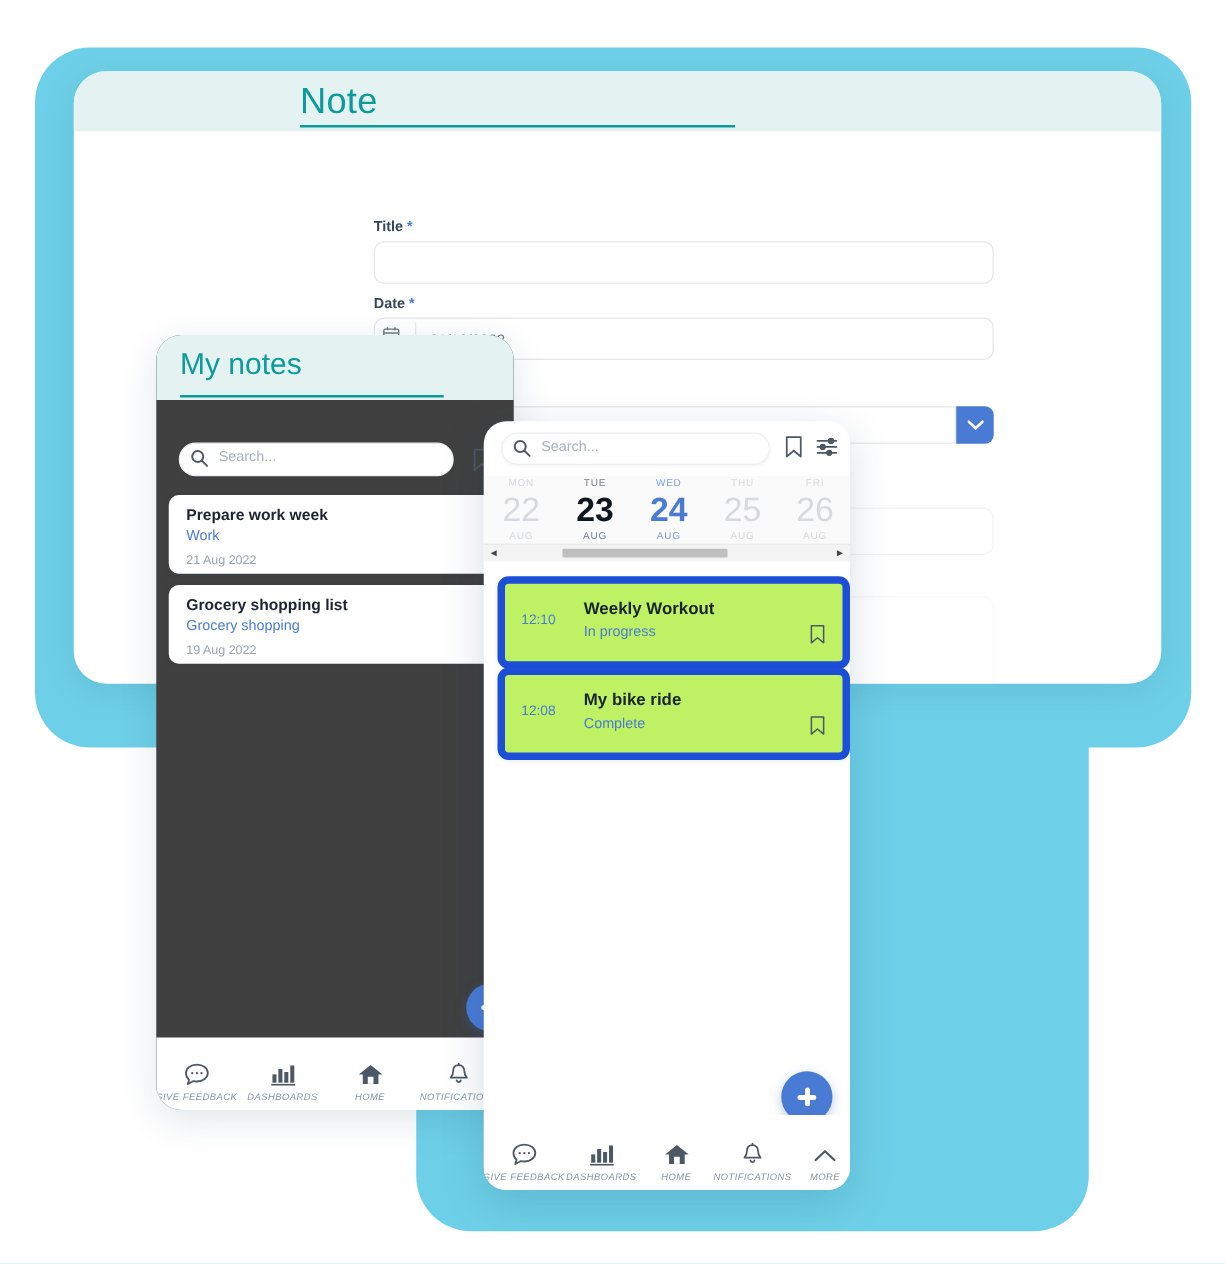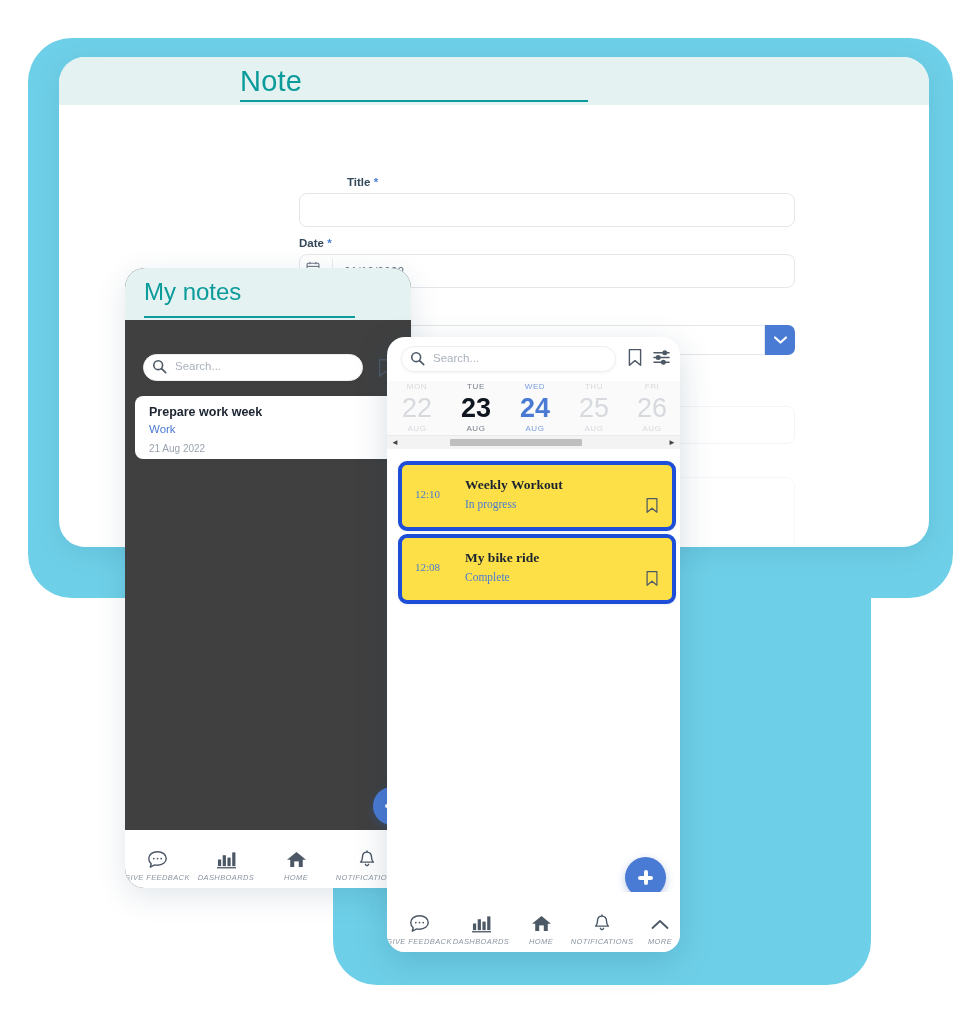--- a/index.html
+++ b/index.html
@@ -118,23 +118,22 @@
 
   .scrollbar{
     position:absolute;left:0;top:98px;width:100%;height:13px;background:#f3f3f3;
     border-top:1px solid #e8eaec;
   }
   .sb-thumb{position:absolute;left:63px;top:3px;width:132px;height:7px;background:#bfbfbf;border-radius:1px;}
   .sb-arrow{position:absolute;top:3px;font-size:8px;color:#444;line-height:7px;}
 
   .act-card{
     position:absolute;left:11px;width:270px;height:62px;
-    background:#fde047;border:4px solid #1d4ed8;border-radius:9px;
+    background:#bef264;border:6px solid #1d4ed8;border-radius:9px;
     box-shadow:0 1px 3px rgba(30,60,90,.07);
-    font-family:Liberation Serif, serif;
   }
   .ac-time{position:absolute;left:13px;top:23px;font-size:11px;color:#4a7bd4;font-weight:400;}
   .ac-title{position:absolute;left:63px;top:12px;font-size:13.5px;font-weight:700;color:#1b2430;}
   .ac-status{position:absolute;left:63px;top:33px;font-size:11.5px;color:#4a7bd4;}
   .ac-bm{position:absolute;right:13px;top:32px;}
 
   
   .fab{
     position:absolute;border-radius:50%;background:#4a7bd4;
     box-shadow:0 3px 9px rgba(60,100,180,.35);
@@ -159,21 +158,21 @@
 <div id="stage">
 
   <div class="cyan-top"></div>
   <div class="cyan-bottom"></div>
 
   <div class="note-panel">
     <div class="note-header"></div>
     <div class="note-title">Note</div>
     <div class="note-title-rule"></div>
 
-    <div class="fld-label" style="left:240px;top:119px;margin-left:48px;">
+    <div class="fld-label" style="left:240px;top:119px;">
       <span>Title</span>
       <span class="req">*</span>
     </div>
     <div class="fld-box" style="left:240px;top:136px;width:496px;height:34px;">
       <div class="fld-val" style="left:14px;top:10px;"></div>
     </div>
 
     <div class="fld-label" style="left:240px;top:180px;">
       <span>Date</span>
       <span class="req">*</span>
@@ -228,20 +227,25 @@
     <span class="bm-ico" style="left:252px;top:90px;">
       <svg width="17" height="20" viewBox="0 0 16 19" fill="none" stroke="#4d5866" stroke-width="1.4">
         <path d="M2.4 1.6h11.2v15.6L8 12.6l-5.6 4.6z" stroke-linejoin="round"></path>
       </svg>
     </span>
 
     <div class="note-card" style="top:128px;height:63px;">
       <div class="nc-title">Prepare work week</div>
       <div class="nc-cat">Work</div>
       <div class="nc-date">21 Aug 2022</div>
+    </div>
+    <div class="note-card" style="top:200px;height:63px;">
+      <div class="nc-title">Grocery shopping list</div>
+      <div class="nc-cat">Grocery shopping</div>
+      <div class="nc-date">19 Aug 2022</div>
     </div>
 
     <div class="fab" style="left:248px;top:519px;width:38px;height:38px;">
       <span class="fab-plus"></span>
     </div>
 
     <div class="botnav" style="height:58px;">
       <div class="navitem" style="left:-3px;width:70px;">
         <div class="navicon">
           <svg width="21" height="19" viewBox="0 0 22 20" fill="none" stroke="#4d5866" stroke-width="1.5">

